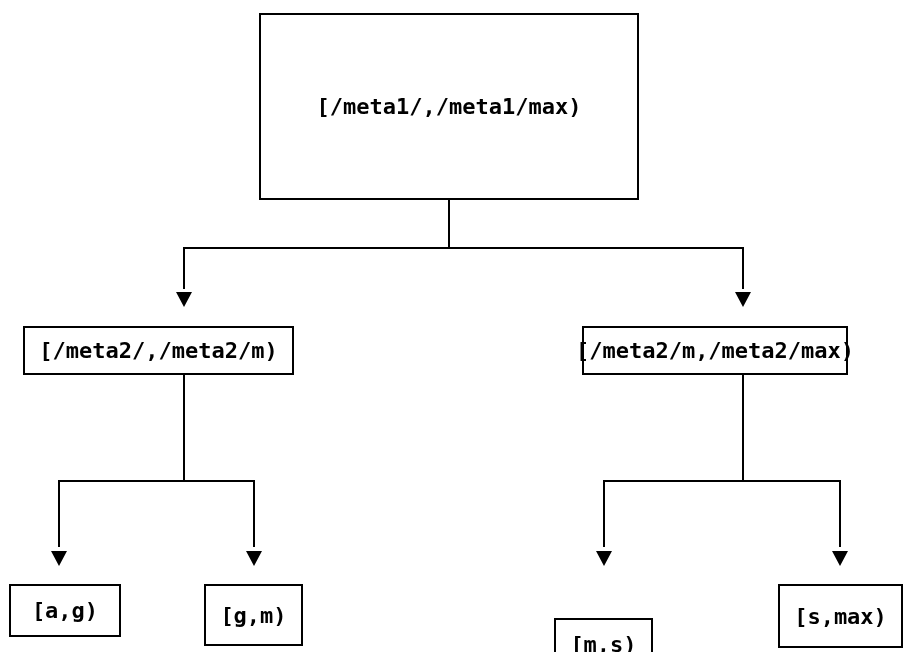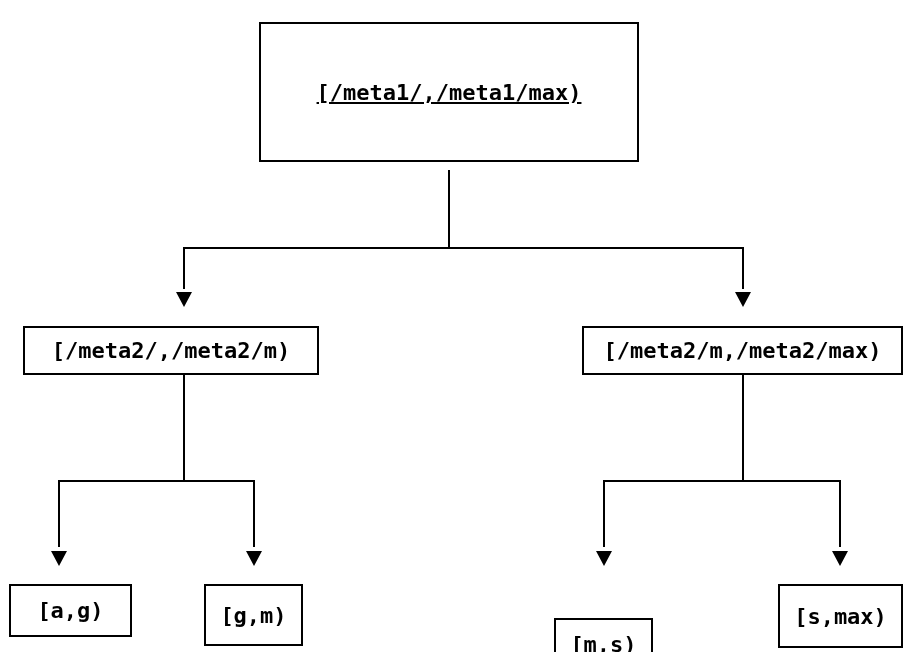--- a/index.html
+++ b/index.html
@@ -38,24 +38,24 @@
     background: #ffffff;
     color: #000000;
     display: flex;
     align-items: center;
     justify-content: center;
     font-weight: bold;
     font-size: 22px;
     letter-spacing: 0;
     white-space: nowrap;
   }
-  #node-root       { left: 259px; top: 22px;  width: 380px; height: 140px; text-decoration: underline; }
-  #node-left       { left: 23px;  top: 326px; width: 296px; height: 49px; }
-  #node-right      { left: 582px; top: 326px; width: 321px; height: 49px; }
-  #node-leaf-ag    { left: 9px;   top: 584px; width: 123px; height: 53px; }
+  #node-root       { left: 259px; top: 13px;  width: 380px; height: 187px; }
+  #node-left       { left: 23px;  top: 326px; width: 271px; height: 49px; }
+  #node-right      { left: 582px; top: 326px; width: 266px; height: 49px; }
+  #node-leaf-ag    { left: 9px;   top: 584px; width: 112px; height: 53px; }
   #node-leaf-gm    { left: 204px; top: 584px; width: 99px;  height: 62px; }
   #node-leaf-ms    { left: 554px; top: 584px; width: 99px;  height: 53px; margin-top: 34px; }
   #node-leaf-smax  { left: 778px; top: 584px; width: 125px; height: 64px; }
 </style>
 </head>
 <body>
 
 <div class="canvas">
 
   <svg class="edges-svg" viewBox="0 0 912 652" aria-hidden="true">

